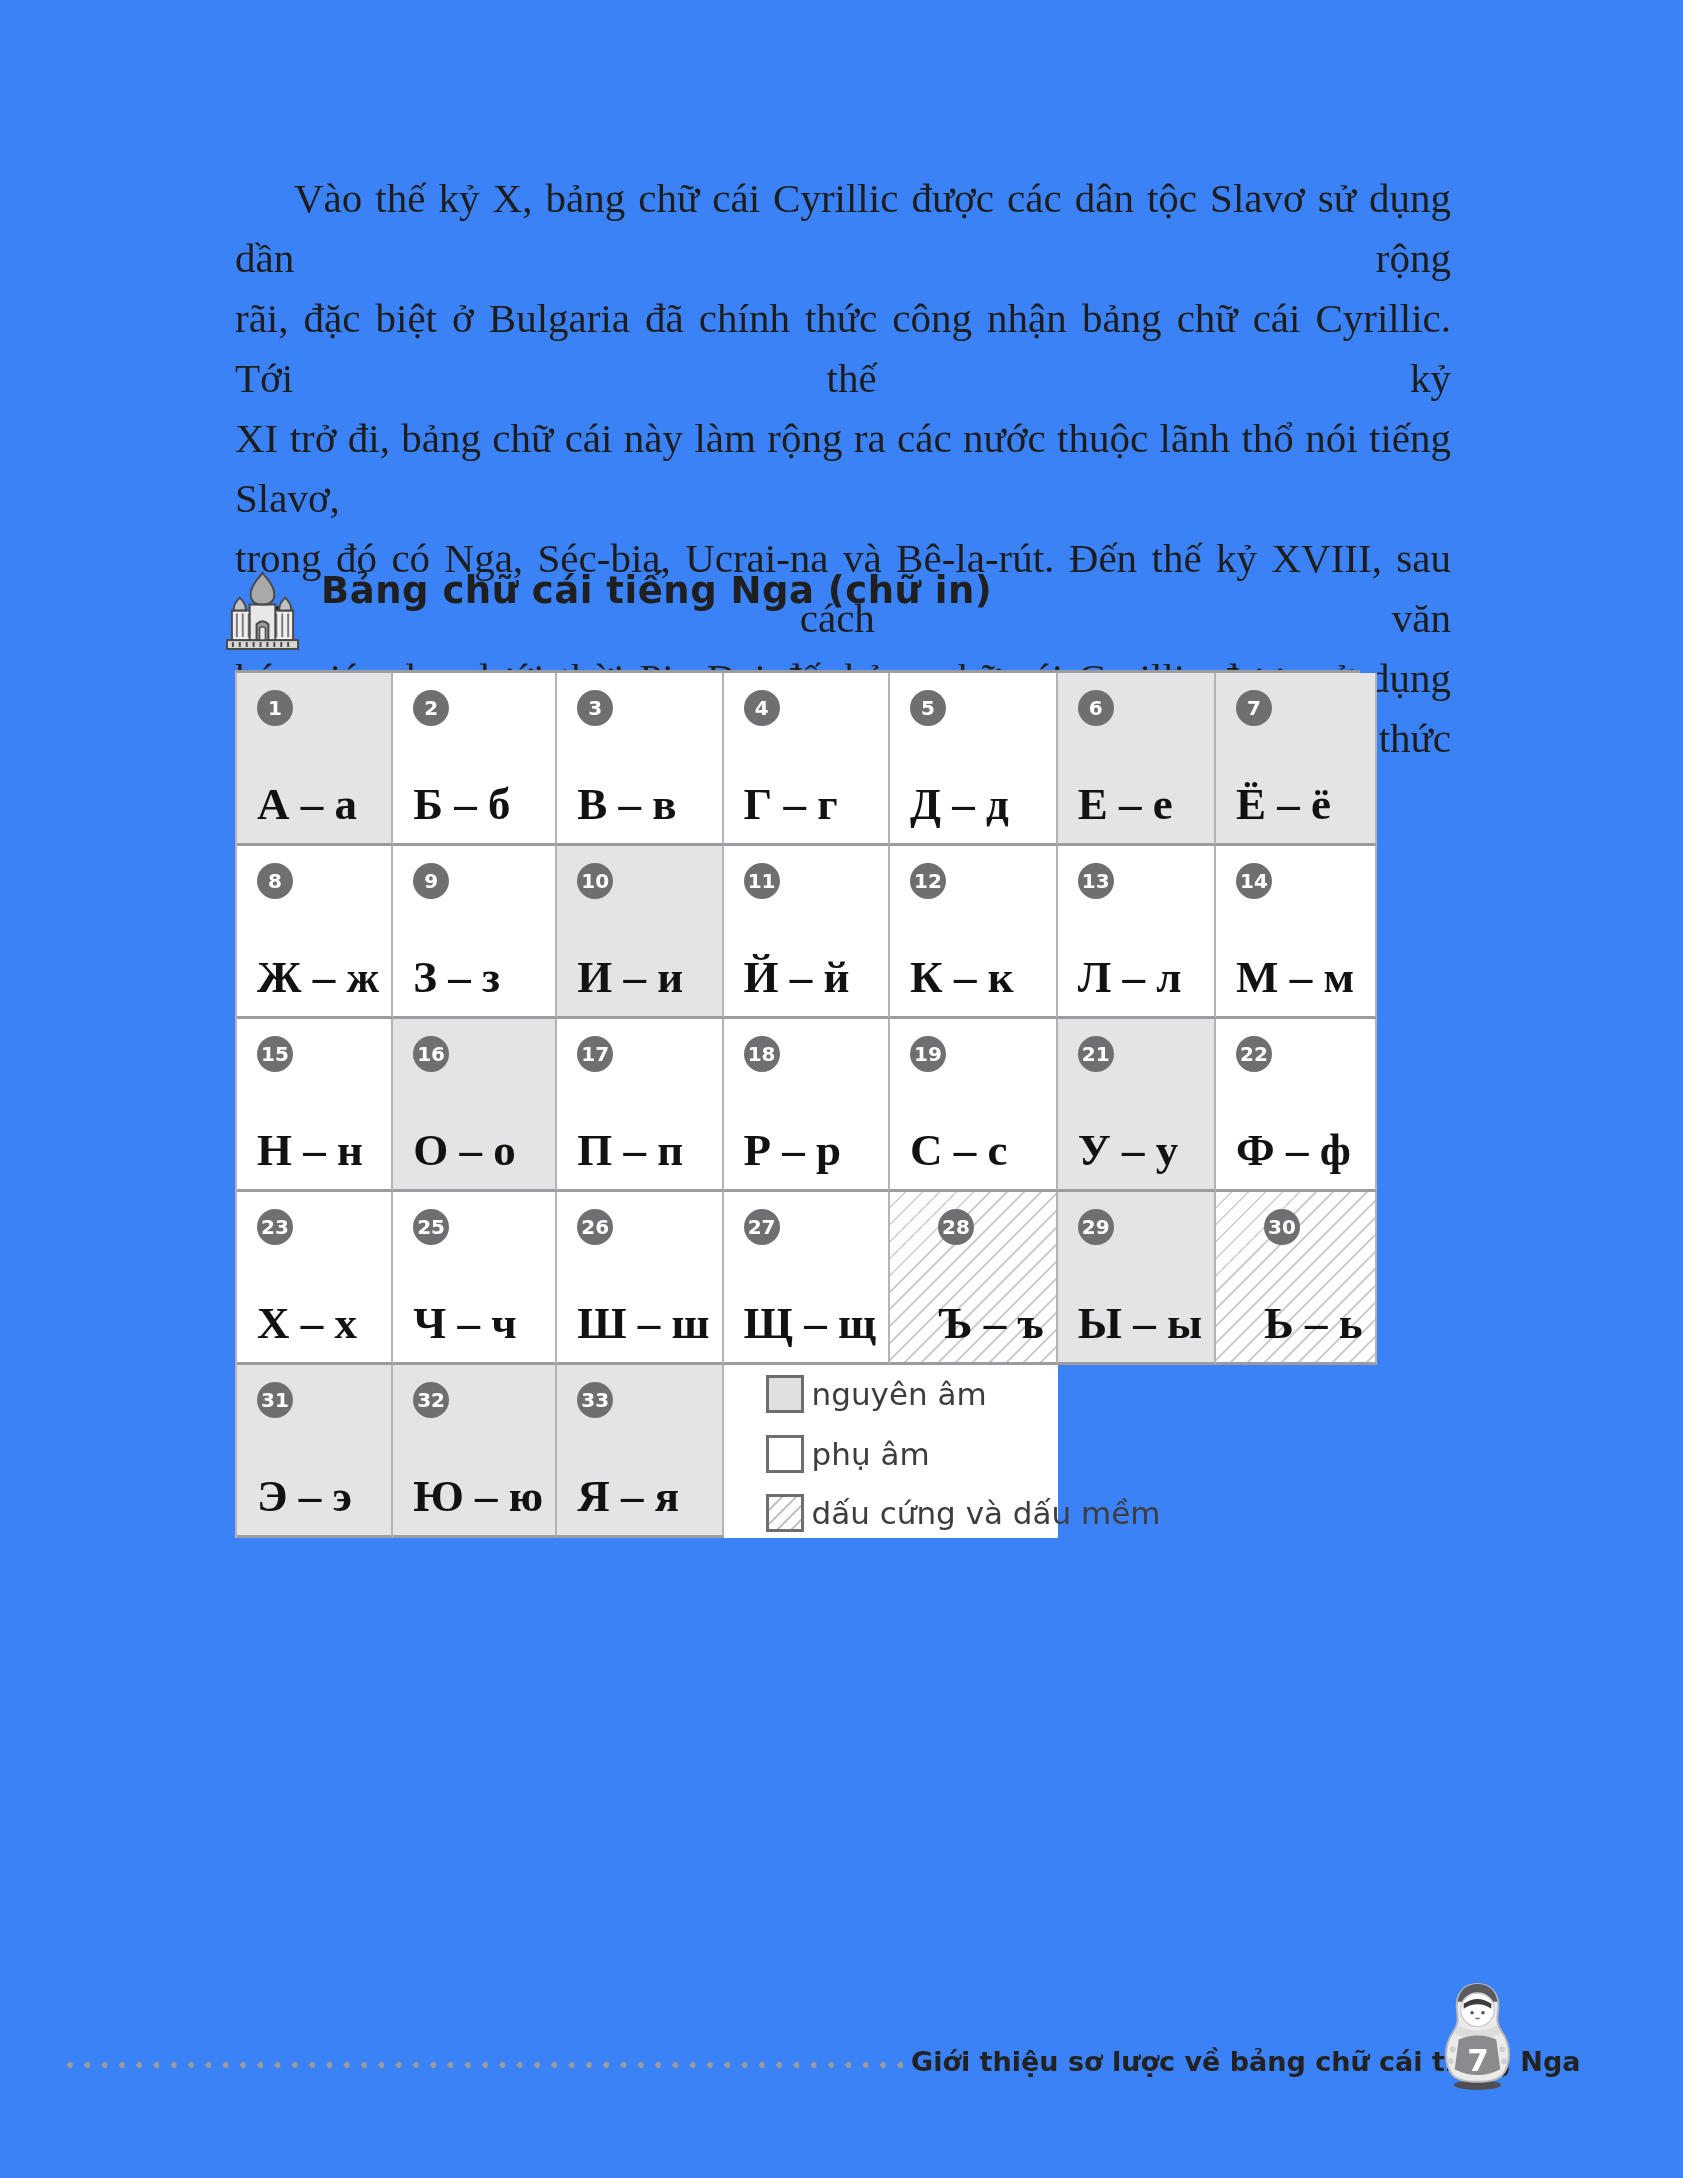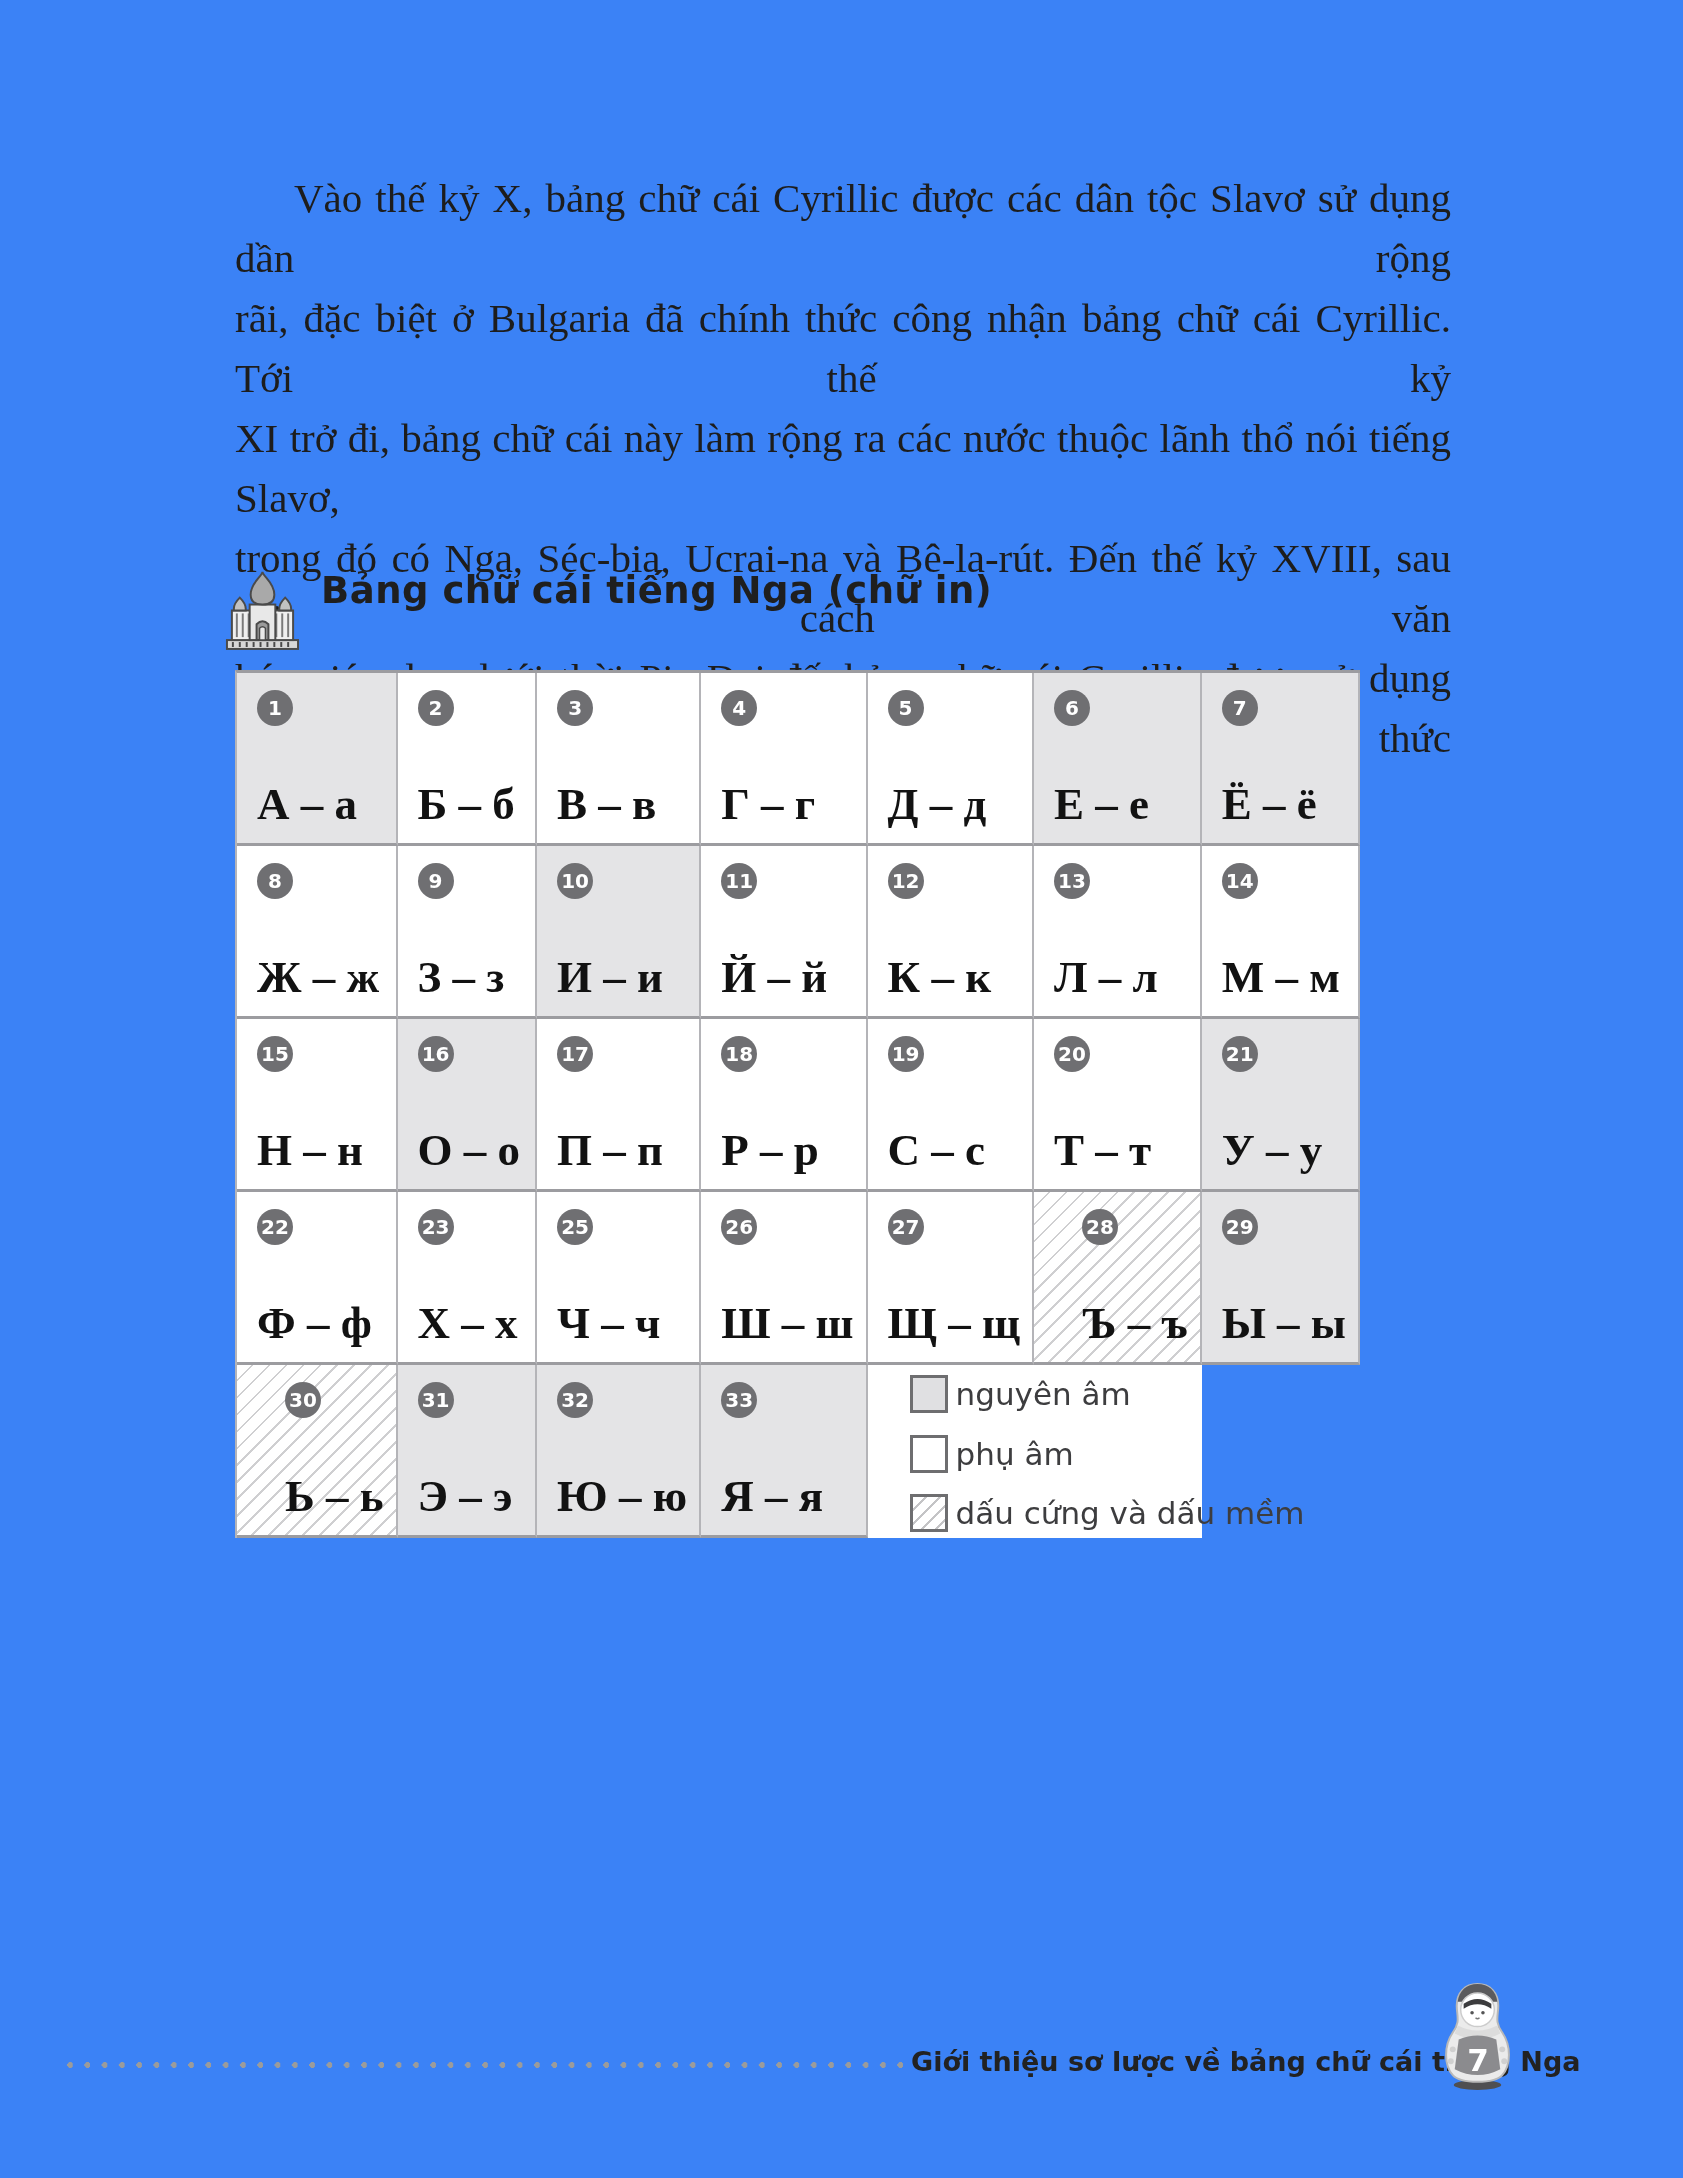--- a/index.html
+++ b/index.html
@@ -232,24 +232,20 @@
         <span class="letters">П – п</span>
       </div>
       <div class="cell consonant">
         <span class="badge">18</span>
         <span class="letters">Р – р</span>
       </div>
       <div class="cell consonant">
         <span class="badge">19</span>
         <span class="letters">С – с</span>
       </div>
-      <div class="cell consonant">
-        <span class="badge">20</span>
-        <span class="letters">Т – т</span>
-      </div>
       <div class="cell vowel">
         <span class="badge">21</span>
         <span class="letters">У – у</span>
       </div>
       <div class="cell consonant">
         <span class="badge">22</span>
         <span class="letters">Ф – ф</span>
       </div>
       <div class="cell consonant">
         <span class="badge">23</span>

